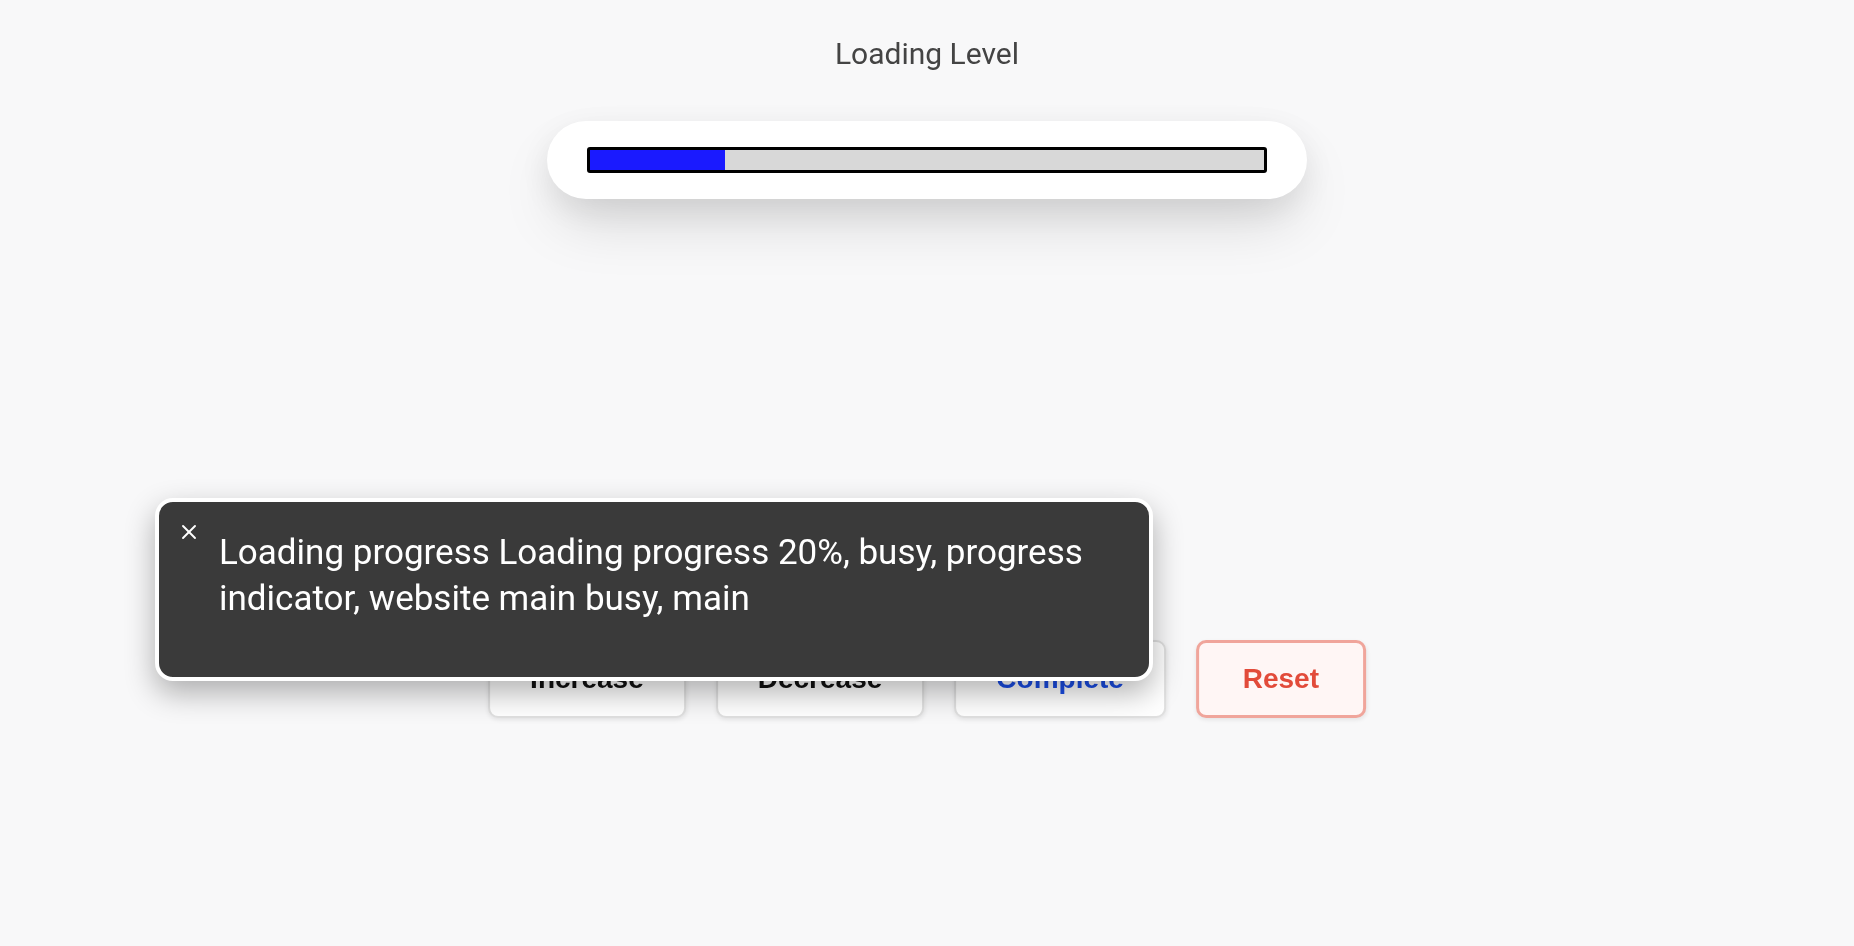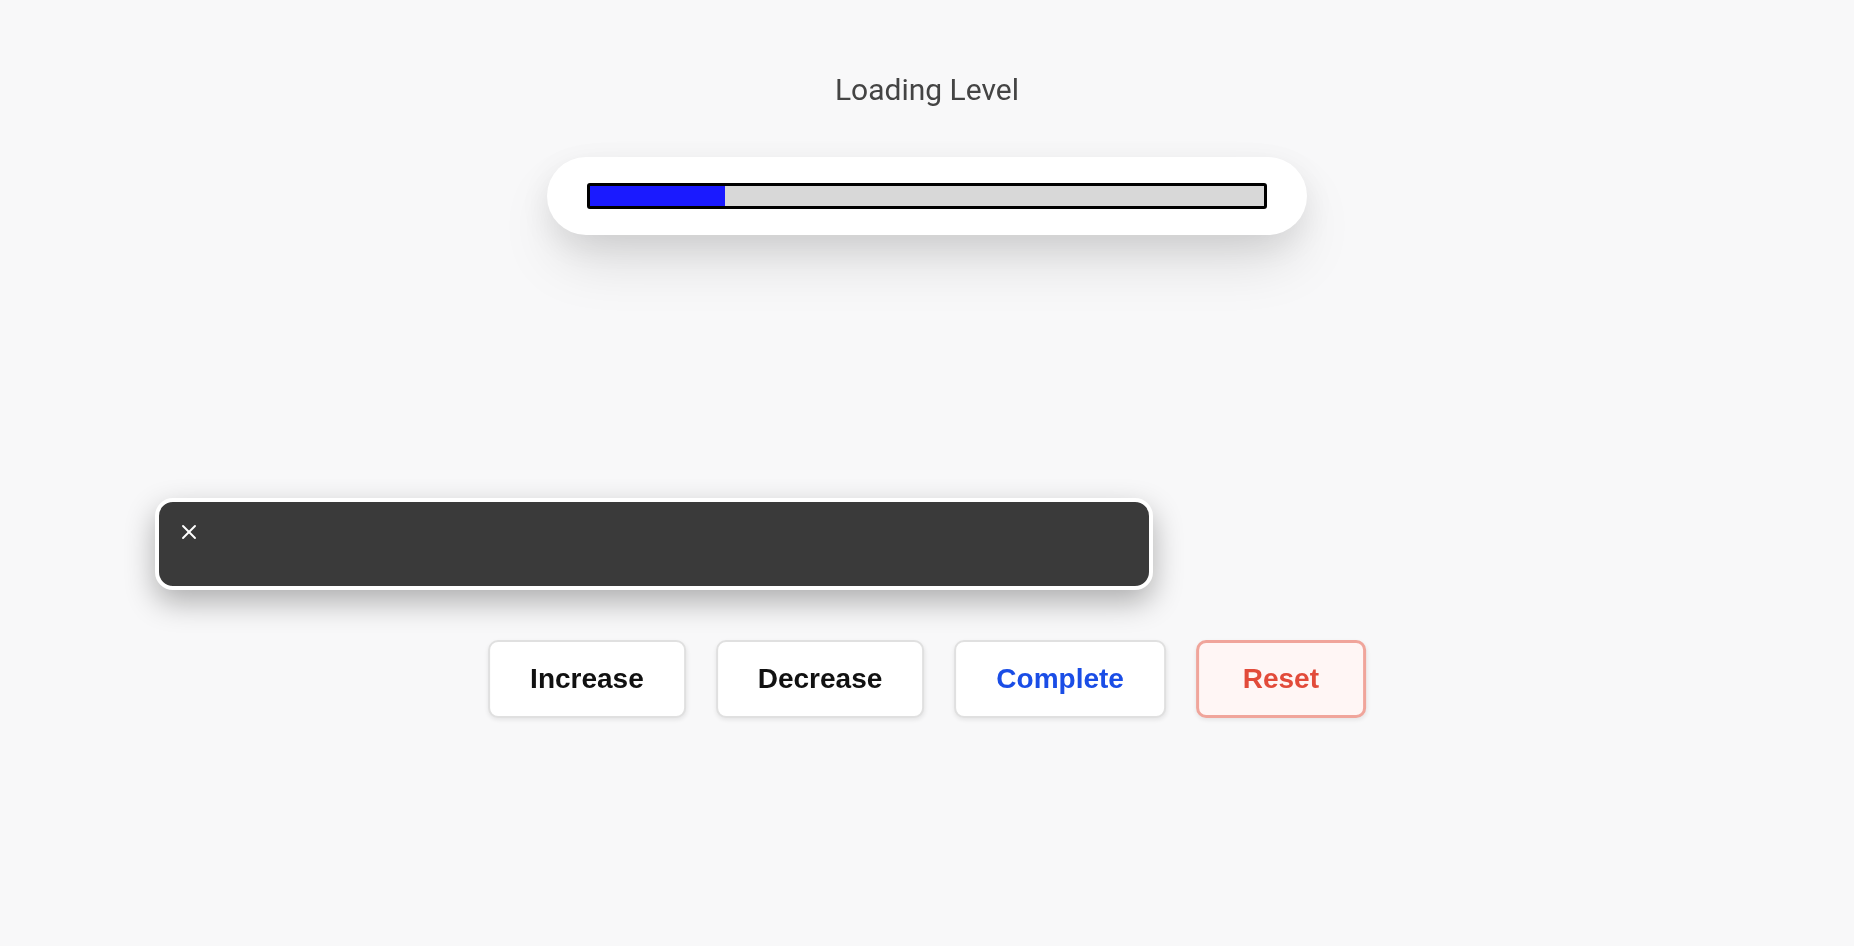--- a/index.html
+++ b/index.html
@@ -15,21 +15,21 @@
       height: 946px;
       position: relative;
       overflow: hidden;
     }
     
     .page-title {
       text-align: center;
       font-size: 30px;
       color: #444;
       font-weight: 400;
-      padding-top: 72px;
+      padding-top: 36px;
     }
     
     .progress-card {
       background: #ffffff;
       border-radius: 48px;
       width: 760px;
       margin: 50px auto 0 auto;
       padding: 26px 40px;
       box-shadow: 0 30px 60px -10px rgba(0,0,0,0.15), 0 10px 30px rgba(0,0,0,0.08);
     }
@@ -144,13 +144,14 @@
   <button class="btn btn-reset">Reset</button>
 </div>
 
 <div class="tooltip">
   <div class="tooltip-close">
     <svg viewBox="0 0 24 24" fill="none" stroke="#ffffff" stroke-width="2.5" stroke-linecap="round">
       <line x1="4" y1="4" x2="20" y2="20"></line>
       <line x1="20" y1="4" x2="4" y2="20"></line>
     </svg>
   </div>
+  <div class="tooltip-text">Loading progress Loading progress 20%, busy, progress indicator, website main busy, main</div>
 </div>
 
 </body></html>

